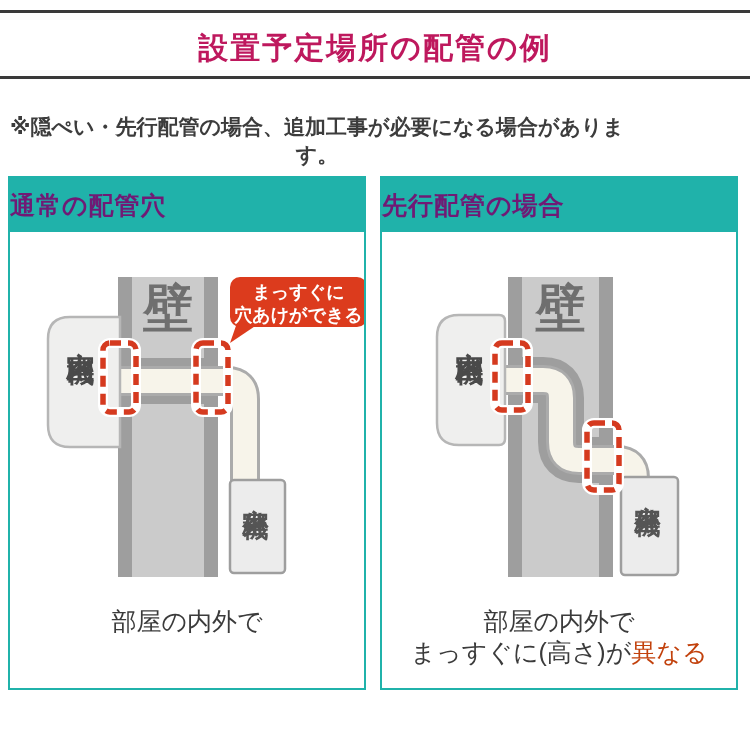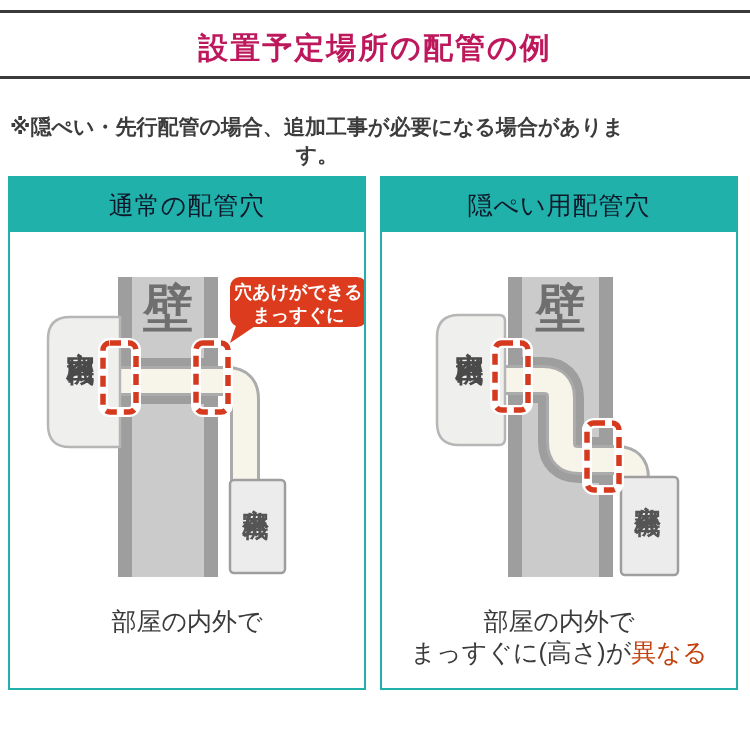--- a/index.html
+++ b/index.html
@@ -20,22 +20,22 @@
     font-size:21px;color:#3c3c3c;font-weight:bold;
   }
   .panel{
     position:absolute;top:176px;width:358px;height:514px;
     border:2px solid #20b2aa;background:#fff;box-sizing:border-box;
     display:flex;flex-direction:column;
   }
   .panel.left{left:8px;}
   .panel.right{left:380px;}
   .panel-header{
-    height:54px;background:#20b2aa;color:#0f172a;font-size:25px;font-weight:normal;
-    line-height:54px;text-align:center;letter-spacing:1px;flex:0 0 54px;
+    height:54px;background:#20b2aa;color:#701a75;font-size:25px;font-weight:bold;
+    line-height:54px;text-align:left;letter-spacing:1px;flex:0 0 54px;
   }
   .panel-body{position:relative;flex:1;}
   .panel-body svg{position:absolute;left:0;top:0;}
   .wall-label{
     position:absolute;font-size:50px;font-weight:bold;color:#6f6f6f;
     line-height:1;text-align:center;
   }
   .unit-label{
     position:absolute;writing-mode:vertical-rl;text-orientation:upright;
     font-weight:bold;color:#4a4a4a;line-height:1;letter-spacing:3px;
@@ -83,31 +83,31 @@
       <rect x="186" y="111" width="32" height="69" rx="7" fill="none" stroke="#ffffff" stroke-width="10"></rect>
       <rect x="186" y="111" width="32" height="69" rx="7" fill="none" stroke="#d53a1f" stroke-width="5.5" stroke-dasharray="11 7"></rect>
 
       <polygon points="228,88 254,88 220,111" fill="#dc3b1d"></polygon>
       <rect x="220" y="45" width="137" height="50" rx="10" fill="#dc3b1d"></rect>
     </svg>
     <div class="wall-label" style="left:108px;top:51px;width:100px;">壁</div>
     <div class="unit-label indoor-label" style="left:56px;top:97px;">室内機</div>
     <div class="unit-label outdoor-label" style="left:233px;top:256px;">室外機</div>
     <div class="callout-text">
+      <div>まっすぐに</div>
       <div>穴あけができる</div>
-      <div>まっすぐに</div>
     </div>
     <div class="caption">
       <div>部屋の内外で</div>
     </div>
   </div>
 </div>
 
 <div class="panel right">
-  <div class="panel-header">隠ぺい用配管穴</div>
+  <div class="panel-header">先行配管の場合</div>
   <div class="panel-body">
     <svg width="354" height="456" viewBox="0 0 354 456">
 
       <rect x="126" y="45" width="105" height="300" fill="#cbcbcb"></rect>
       <rect x="126" y="45" width="14" height="300" fill="#9e9e9e"></rect>
       <rect x="217" y="45" width="14" height="300" fill="#9e9e9e"></rect>
 
       <path d="M126 148 L161 148 Q179 148 179 166 L179 210 Q179 228 197 228 L231 228" fill="none" stroke="#9e9e9e" stroke-width="46"></path>
 
       <path d="M123 148 L161 148 Q179 148 179 166 L179 210 Q179 228 197 228 L235 228 Q253 228 253 246 L253 258" fill="none" stroke="#ababab" stroke-width="30"></path>

